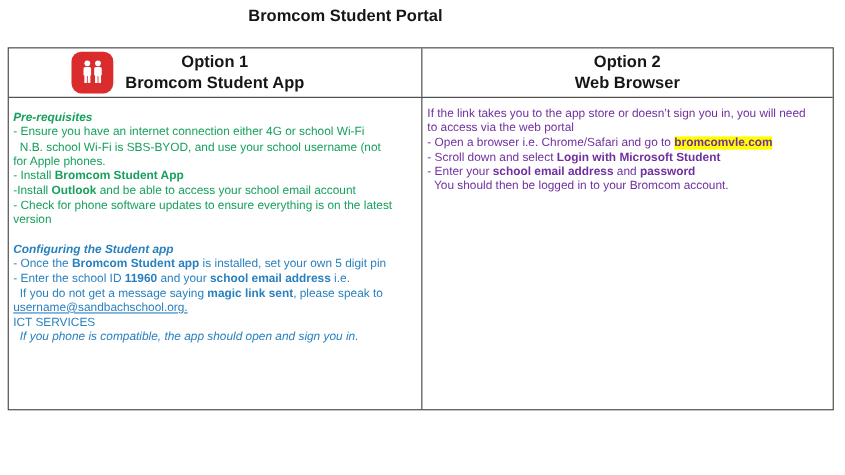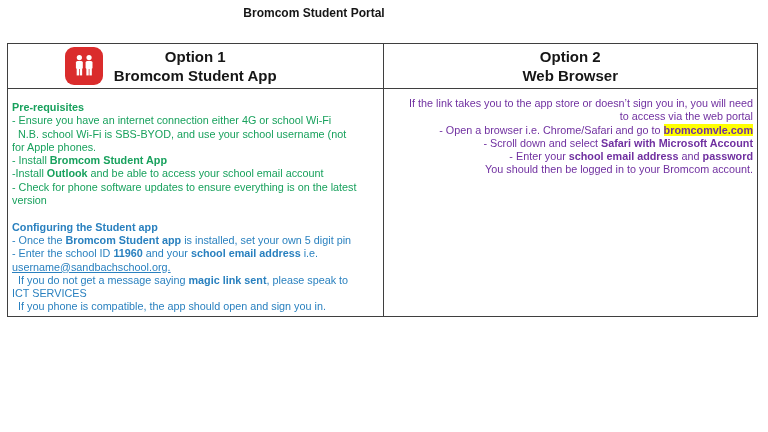--- a/index.html
+++ b/index.html
@@ -3,24 +3,24 @@
 <meta charset="utf-8">
 <style>
   html,body{margin:0;padding:0;background:#ffffff;}
   body{
     width:768px;height:432px;position:relative;overflow:hidden;
     font-family:"Liberation Sans", sans-serif;
     -webkit-font-smoothing:antialiased;
   }
   .title{
     position:absolute;top:6px;left:0;width:628px;
-    text-align:center;font-size:12px;font-weight:bold;color:#161616;
+    text-align:center;font-size:15px;font-weight:bold;color:#161616;
   }
   .table{
-    position:absolute;left:7px;top:43px;width:751px;height:274px;
+    position:absolute;left:7px;top:43px;width:751px;height:330px;
     border:1.5px solid var(--border,#3f3f3f);
     display:flex;flex-direction:column;box-sizing:border-box;
     background:#ffffff;
   }
   .hrow{
     display:flex;height:44px;flex:0 0 44px;
     border-bottom:1.5px solid var(--border,#3f3f3f);
   }
   .brow{display:flex;flex:1;}
   .hcell,.bcell{width:50%;box-sizing:border-box;position:relative;}
@@ -32,28 +32,28 @@
   .appicon{
     position:absolute;left:57px;top:3px;width:38px;height:38px;
     background:var(--icon_red,#da2c2c);border-radius:9px;
     display:flex;align-items:center;justify-content:center;
   }
   .appicon svg{display:block;}
   .bcell{
     padding:12px 4px 0 4px;
     font-size:10.8px;line-height:13.3px;
   }
-  .bcell.right{padding:8px 4px 0 5px;text-align:right;}
+  .bcell.right{padding:8px 4px 0 5px;}
   .line{white-space:pre-wrap;min-height:13.3px;}
   .line span{white-space:pre-wrap;}
   .green{color:var(--green,#18a15d);}
   .blue{color:var(--blue,#2980bf);}
   .purple{color:var(--purple,#7030a0);}
   .b{font-weight:bold;}
-  .i{}
+  .i{font-style:italic;}
   .u{text-decoration:underline;}
   .hl{background:var(--highlight,#ffff00);}
 </style>
 </head>
 <body>
 
 <div class="title">Bromcom Student Portal</div>
 
 <div class="table">
   <div class="hrow">
@@ -91,27 +91,27 @@
         <div class="line green"><span>  N.B. school Wi-Fi is SBS-BYOD, and use your school username (not</span></div>
         <div class="line green"><span>for Apple phones.</span></div>
         <div class="line green"><span>- Install </span><span class="b">Bromcom Student App</span></div>
         <div class="line green"><span>-Install </span><span class="b">Outlook</span><span> and be able to access your school email account</span></div>
         <div class="line green"><span>- Check for phone software updates to ensure everything is on the latest</span></div>
         <div class="line green"><span>version</span></div>
         <div class="line green">&nbsp;</div>
         <div class="line blue"><span class="b i">Configuring the Student app</span></div>
         <div class="line blue"><span>- Once the </span><span class="b">Bromcom Student app</span><span> is installed, set your own 5 digit pin</span></div>
         <div class="line blue"><span>- Enter the school ID </span><span class="b">11960</span><span> and your </span><span class="b">school email address</span><span> i.e.</span></div>
+        <div class="line blue"><span>  If you do not get a message saying </span><span class="b">magic link sent</span><span>, please speak to</span></div>
         <div class="line blue"><span class="u">username@sandbachschool.org.</span></div>
-        <div class="line blue"><span>  If you do not get a message saying </span><span class="b">magic link sent</span><span>, please speak to</span></div>
         <div class="line blue"><span>ICT SERVICES</span></div>
         <div class="line blue"><span class="i">  If you phone is compatible, the app should open and sign you in.</span></div>
       </div>
     <div class="bcell right">
         <div class="line purple"><span>If the link takes you to the app store or doesn’t sign you in, you will need</span></div>
         <div class="line purple"><span>to access via the web portal</span></div>
         <div class="line purple"><span>- Open a browser i.e. Chrome/Safari and go to </span><span class="b hl">bromcomvle.com</span></div>
-        <div class="line purple"><span>- Scroll down and select </span><span class="b">Safari with Microsoft Account</span></div>
+        <div class="line purple"><span>- Scroll down and select </span><span class="b">Login with Microsoft Student</span></div>
         <div class="line purple"><span>- Enter your </span><span class="b">school email address</span><span> and </span><span class="b">password</span></div>
         <div class="line purple"><span>  You should then be logged in to your Bromcom account.</span></div>
       </div>
   </div>
 </div>
 
 </body></html>

